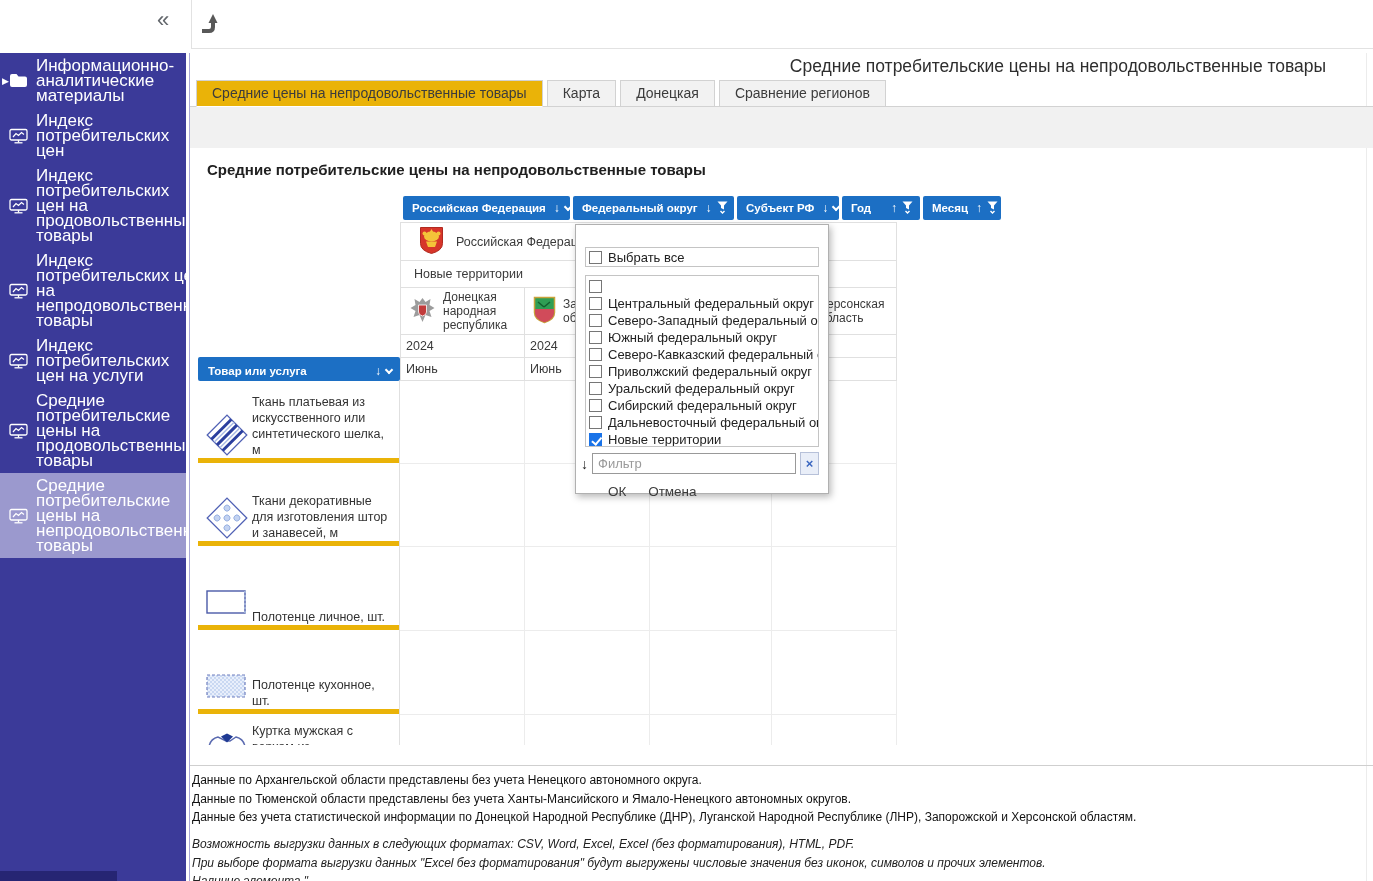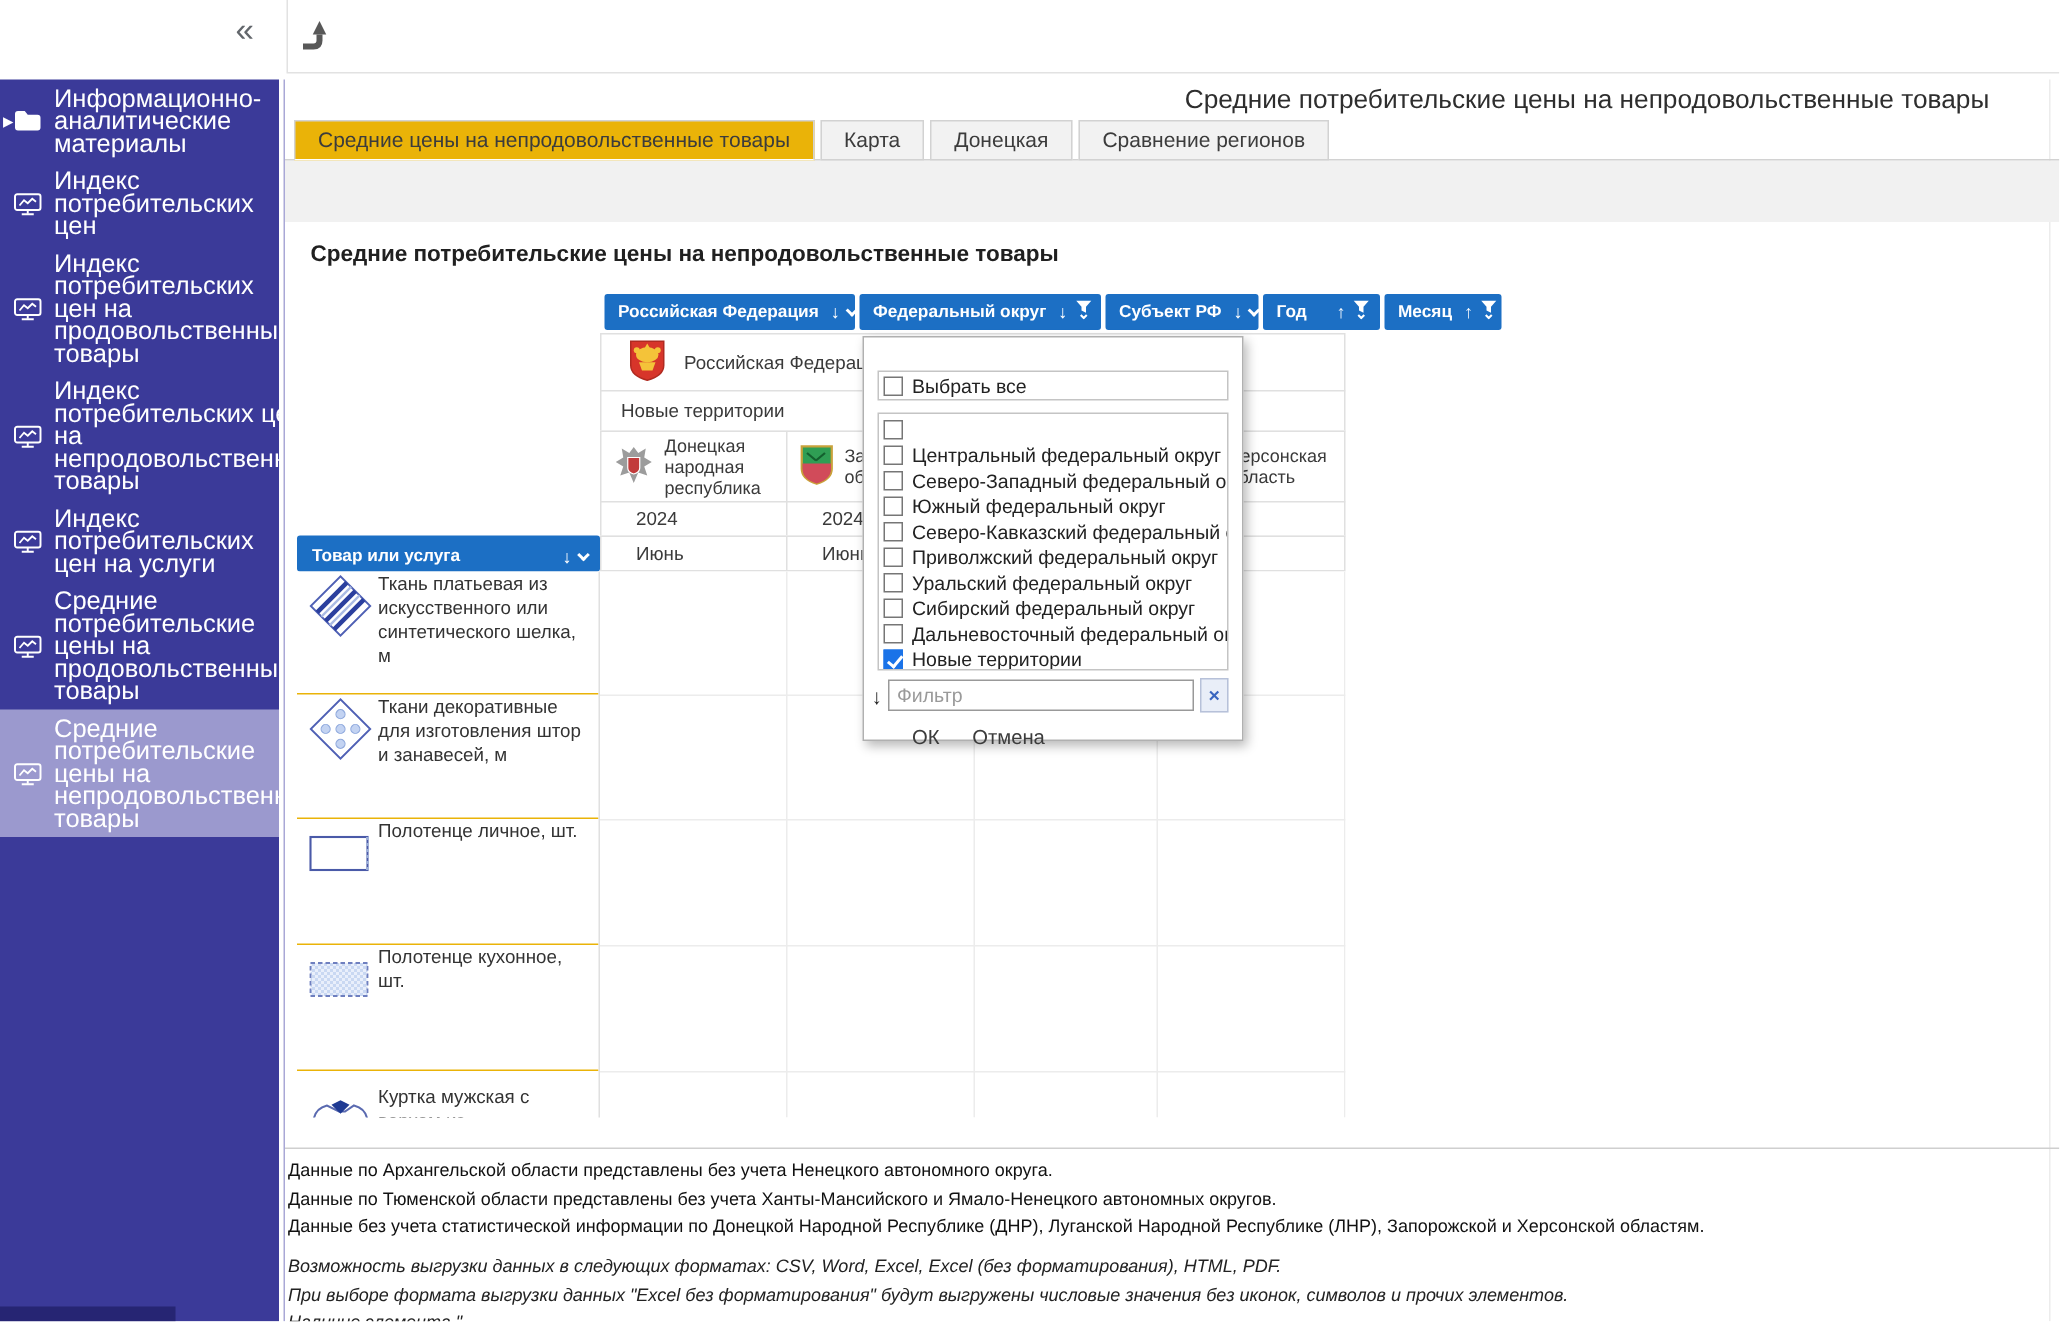--- a/index.html
+++ b/index.html
@@ -45,32 +45,32 @@
   .sort-arrow { font-size:12px; font-weight:bold; }
   .chev { display:inline-block; width:6px; height:6px; border-right:2px solid #fff; border-bottom:2px solid #fff;
           transform:rotate(45deg); margin-top:-3px; }
 
   
   .hcell { position:absolute; background:#fff; border:1px solid #e0e0e0; font-size:12.5px; color:#3a3a3a;
            display:flex; align-items:center; }
   .rf-row   { left:400px; top:222px; width:497px; height:39px; padding-left:18px; gap:12px; }
   .grp-row  { left:400px; top:260px; width:497px; height:28px; padding-left:13px; }
   .reg-cell { top:287px; height:48px; padding-left:8px; gap:7px; font-size:12px; line-height:14px; }
-  .yr-cell, .mo-cell { height:24px; padding-left:23px; }
+  .yr-cell, .mo-cell { height:24px; padding-left:5px; }
   .yr-cell { top:334px; } .mo-cell { top:357px; }
   .c1 { left:400px; width:125px; } .c2 { left:524px; width:126px; }
   .c3 { left:649px; width:123px; } .c4 { left:771px; width:126px; }
   .c4.reg-cell { padding-left:47px; }
   .reg-name { width:92px; }
 
   .rowhdr-btn { position:absolute; left:198px; top:357px; width:202px; height:24px; padding:4px 8px 0 10px; }
 
   .product-col { position:absolute; left:198px; top:381px; width:202px; height:364px; overflow:hidden;
                  background:#fff; border-right:1px solid #e0e0e0; }
-  .prow { display:flex; align-items:flex-start; border-bottom:1px solid #eab308; padding-left:4px; }
+  .prow { display:flex; align-items:flex-end; border-bottom:5px solid #eab308; padding-left:4px; }
   .prow .picon { width:50px; flex:none; display:flex; justify-content:center; }
   .prow .plabel { font-size:12.5px; line-height:16px; color:#333; padding-right:6px; }
   .prow.clip { align-items:flex-start; padding-top:9px; border-bottom:none; }
 
   .data-grid { position:absolute; left:400px; top:381px; width:497px; height:364px; overflow:hidden; background:#fff; }
   .vline { position:absolute; top:0; width:1px; height:364px; background:#ececec; }
   .hline { position:absolute; left:0; width:497px; height:1px; background:#ececec; }
 
   
   .dropdown { position:absolute; left:575px; top:224px; width:254px; height:270px; background:#fff;

